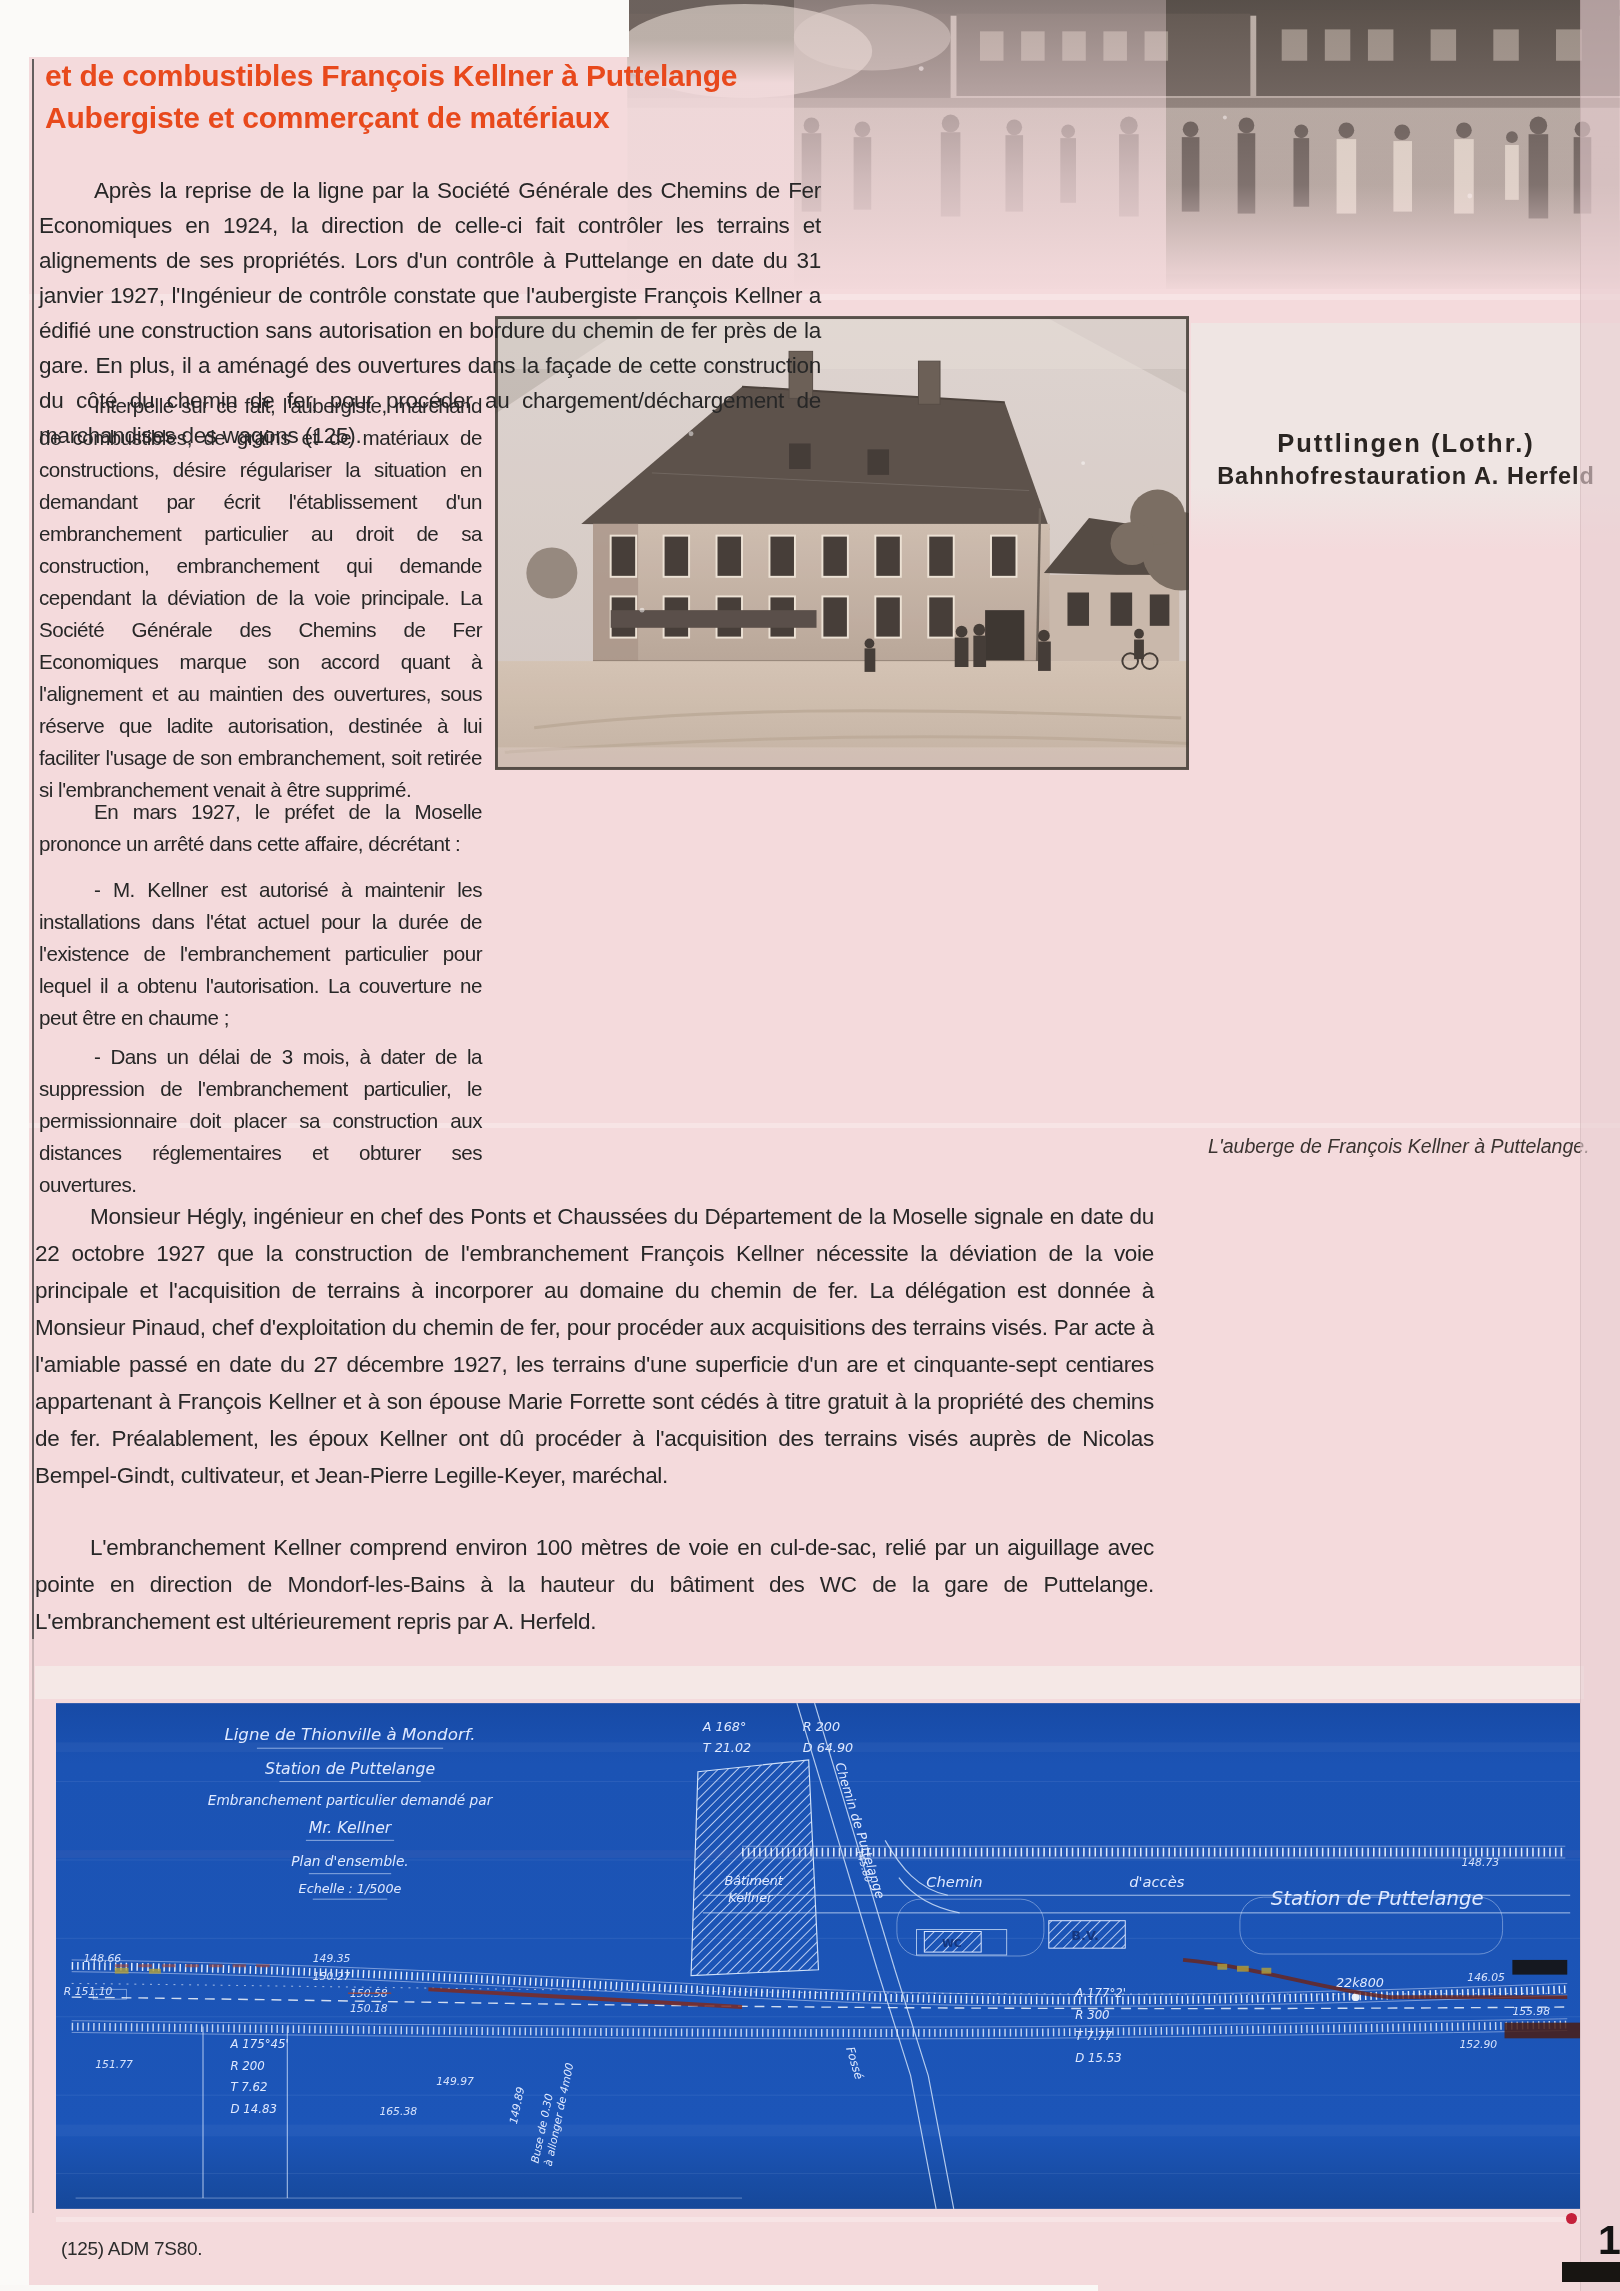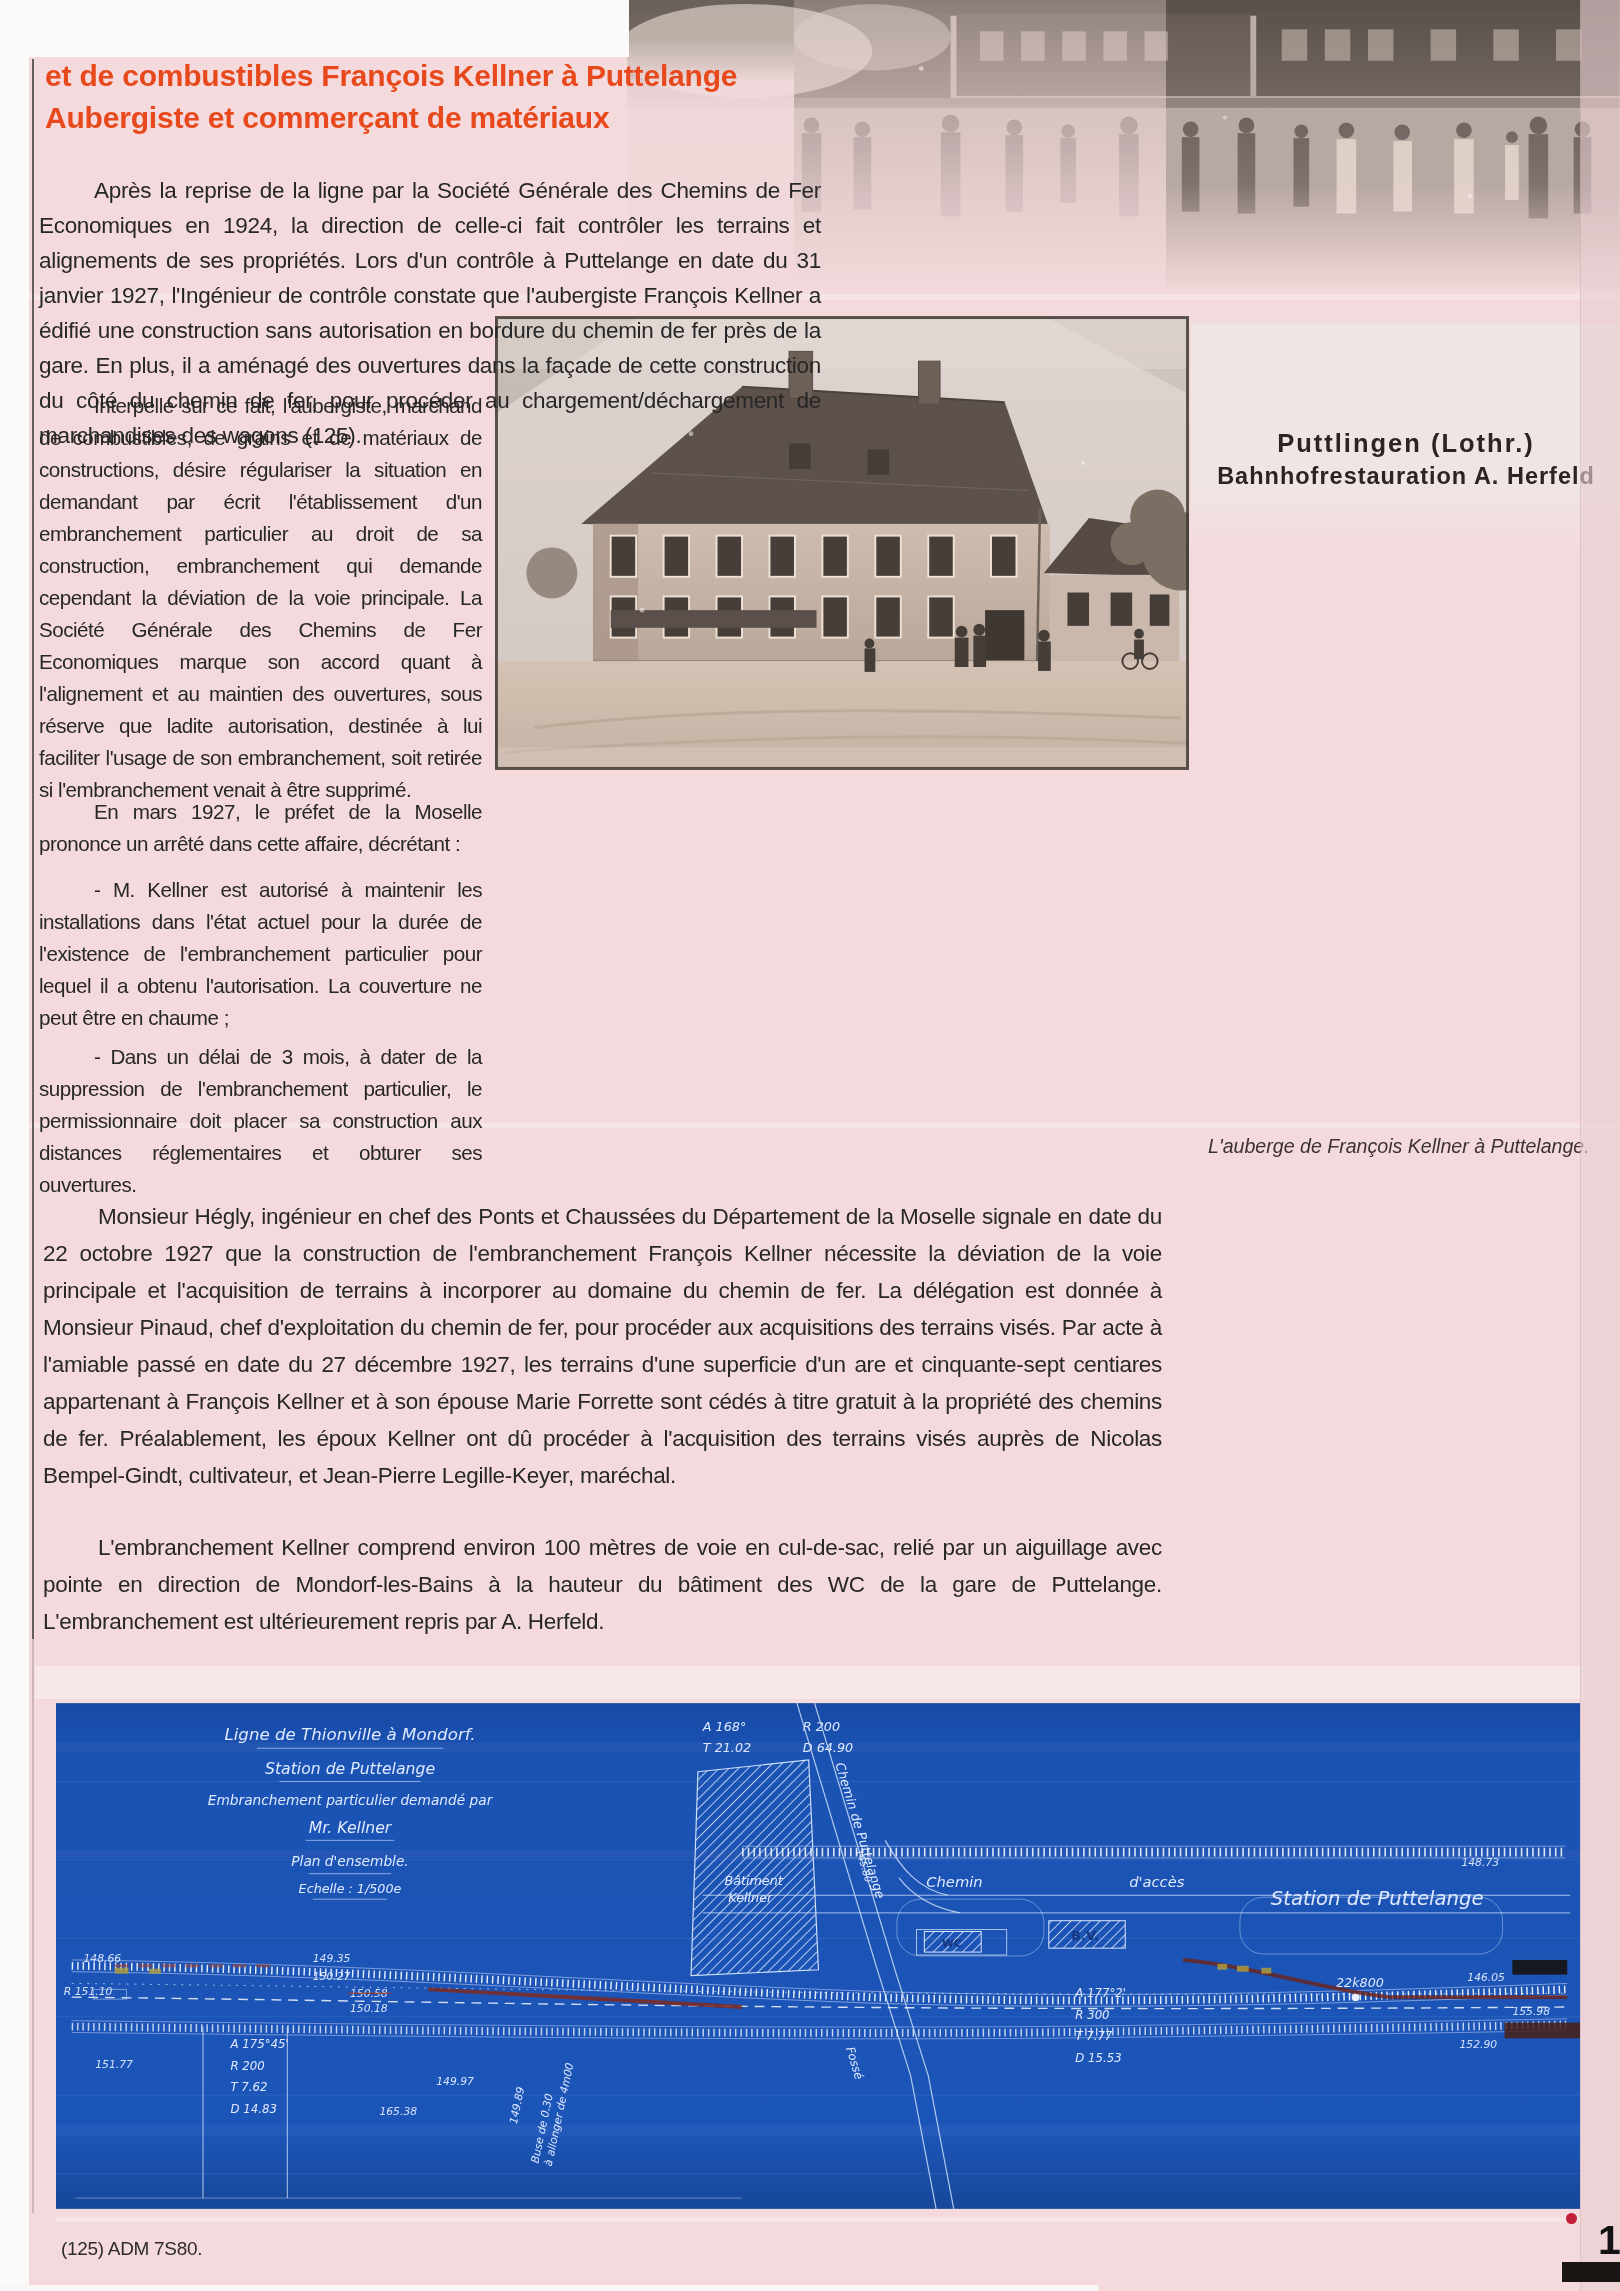--- a/index.html
+++ b/index.html
@@ -30,21 +30,21 @@
   
   .title{position:absolute;left:45px;top:55px;z-index:3;color:#e8491c;font-weight:bold;
          font-size:30px;line-height:42px;letter-spacing:-0.2px;}
   .para{position:absolute;z-index:3;text-align:justify;color:#272727;}
   .p1{left:39px;top:173px;width:782px;font-size:22.5px;line-height:35px;text-indent:55px;letter-spacing:-0.3px;}
   .lcol{left:39px;width:443px;font-size:20.6px;line-height:32px;letter-spacing:-0.5px;}
   .p2{top:390px;text-indent:55px;}
   .p3{top:796px;text-indent:55px;}
   .p4{top:874px;text-indent:55px;}
   .p5{top:1041px;text-indent:55px;}
-  .wide{left:43px;width:1119px;font-size:22.5px;line-height:37px;letter-spacing:-0.3px;text-indent:55px;}
+  .wide{left:35px;width:1119px;font-size:22.5px;line-height:37px;letter-spacing:-0.3px;text-indent:55px;}
   .p6{top:1198px;}
   .p7{top:1529px;}
   
   .postcard{position:absolute;left:495px;top:316px;width:694px;height:454px;z-index:2;}
   .pc-band{position:absolute;left:1191px;top:323px;width:429px;height:227px;z-index:2;
            background:linear-gradient(to bottom,#efe5e3 72%,rgba(239,229,227,0));}
   .pc-title{position:absolute;left:1198px;width:416px;text-align:center;z-index:3;color:#2a2522;font-weight:bold;}
   .pc-t1{top:429px;font-size:25.5px;letter-spacing:2px;}
   .pc-t2{top:463px;font-size:23.5px;letter-spacing:1px;}
   .cap{position:absolute;z-index:3;font-style:italic;color:#3a3330;font-size:19.6px;}

